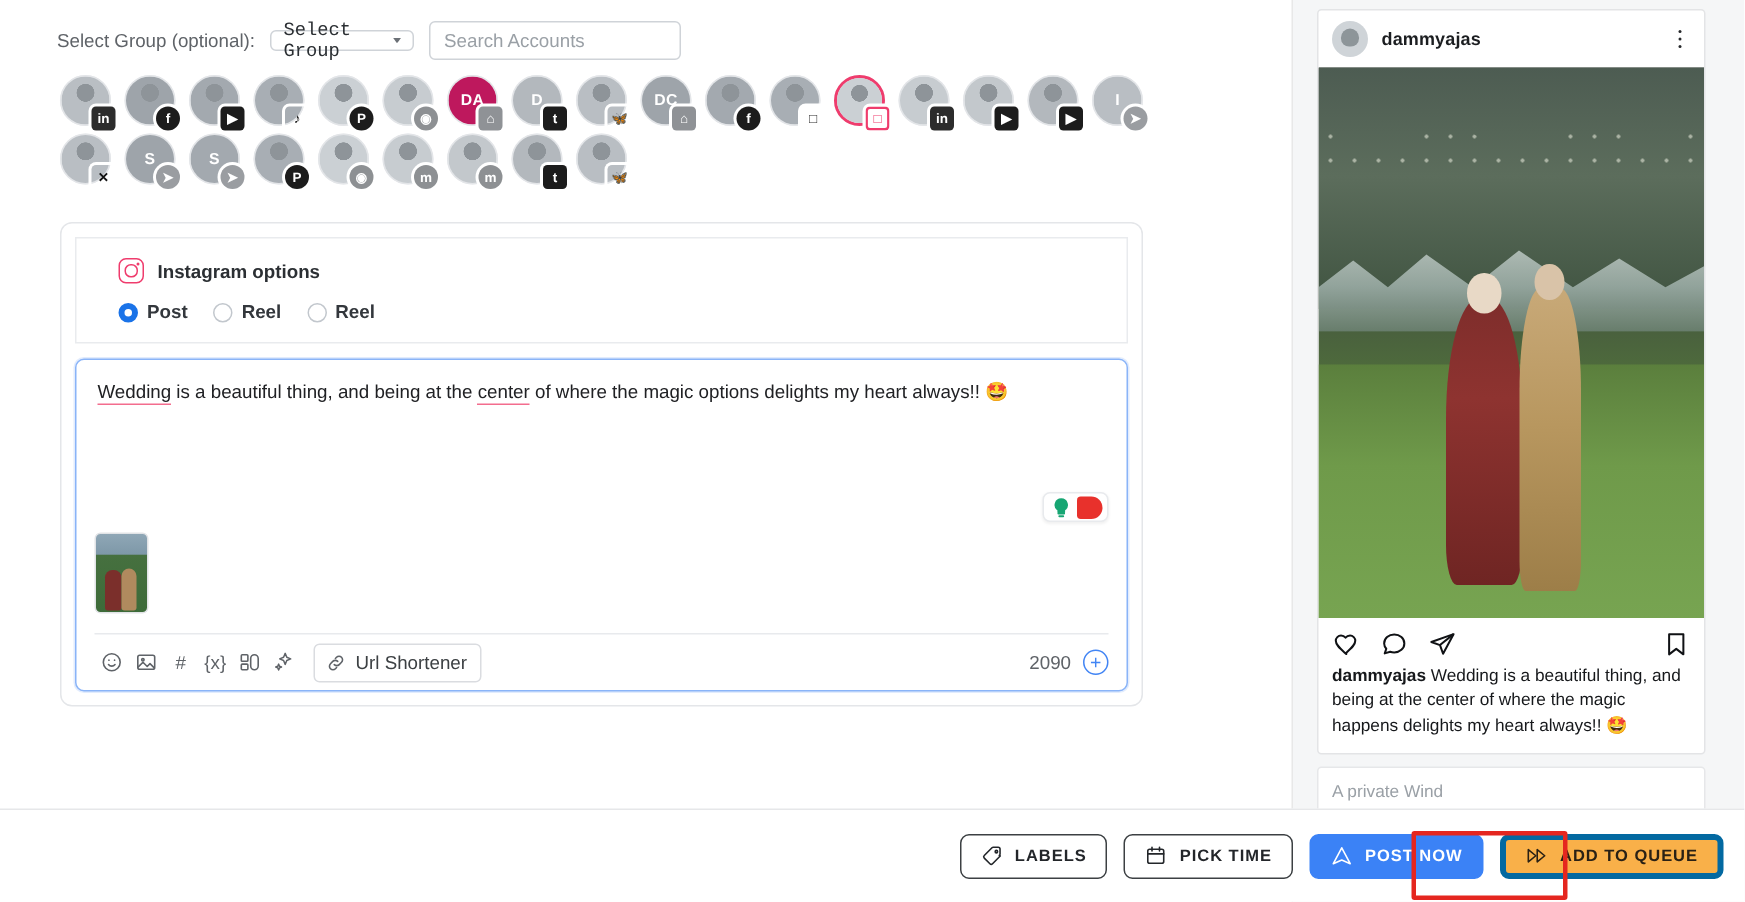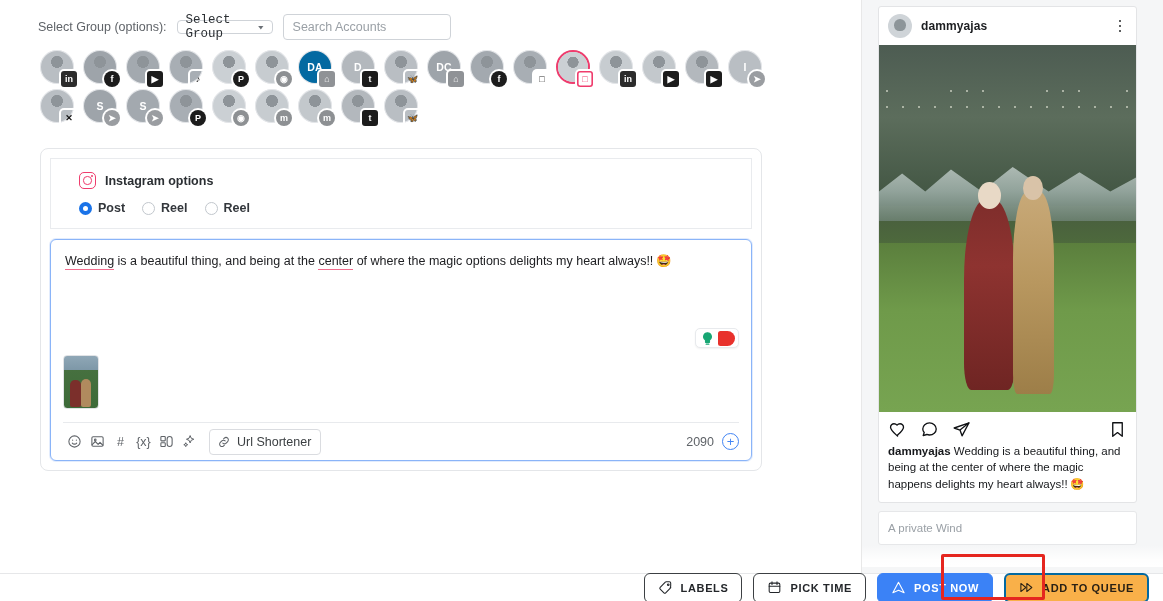--- a/index.html
+++ b/index.html
@@ -247,48 +247,48 @@
     color:#9aa0a6; font-size:11.5px; line-height:1.4;
   }
   .ghost-fade {
     position:absolute; left:862px; right:0; top:545px; height:22px;
     background: linear-gradient(180deg, rgba(245,246,247,0) 0%, rgba(255,255,255,.92) 70%, #fff 100%);
     pointer-events:none;
   }
 
   
   .footer {
-    position: absolute; left: 0; right: 0; bottom: 0; height: 28px;
+    position: absolute; left: 0; right: 0; bottom: 0; height: 62px;
     background: #ffffff; border-top: 1px solid #e6e7e9;
     display: flex; align-items: center; justify-content: flex-end;
     gap: 11px; padding: 0 14px;
   }
   .fbtn {
     height: 30px; padding: 0 13px; border-radius: 6px;
     display:flex; align-items:center; gap: 8px; cursor:pointer;
     font-size: 11px; letter-spacing: .65px; font-weight: 600;
   }
   .fbtn svg { width: 15px; height: 15px; }
   .fbtn.ghost { border:1px solid #3c4043; color:#23262a; background:#fff; }
   .fbtn.primary { background:#3b82f6; color:#fff; border:1px solid #3b82f6; }
-  .fbtn.warn { background:#f9b049; color:#2a2115; border:2px solid #0369a1; }
+  .fbtn.warn { background:#f9b049; color:#2a2115; border:4px solid #0369a1; }
   .highlight-box {
     position:absolute; left: 941px; top: 554px; width: 104px; height: 46px;
     border: 3px solid #e5261f; border-radius: 2px; pointer-events:none;
   }
 </style>
 </head>
 <body>
 
 <div id="app">
 
   <div class="left-pane">
 
     <div class="group-row">
-      <span class="group-label">Select Group (options):</span>
+      <span class="group-label">Select Group (optional):</span>
       <div class="select-group">
         <span>Select Group</span>
         <span class="chev">▾</span>
       </div>
       <input class="search-accounts" type="text" placeholder="Search Accounts" style="">
     </div>
 
     <div class="avatar-rows">
       <div class="avatar-row" id="row1">
           <div class="acct">
@@ -322,21 +322,21 @@
             <span class="badge rnd" style="background: rgb(28, 28, 28); color: rgb(255, 255, 255);">P</span>
           </div>
           <div class="acct">
             <div class="ring">
               <div class="ph" style="background: radial-gradient(circle at 50% 34%, rgb(142, 148, 153) 0px, rgb(142, 148, 153) 22%, transparent 23%), rgb(199, 204, 208);"></div>
             </div>
             <span class="badge rnd" style="background: rgb(141, 144, 147); color: rgb(255, 255, 255);">◉</span>
           </div>
           <div class="acct">
             <div class="ring">
-              <div class="ph" style="background: #0369a1;">DA</div>
+              <div class="ph" style="background: #be185d;">DA</div>
             </div>
             <span class="badge" style="background: rgb(143, 146, 150); color: rgb(255, 255, 255);">⌂</span>
           </div>
           <div class="acct">
             <div class="ring">
               <div class="ph" style="background: rgb(179, 184, 189);">D</div>
             </div>
             <span class="badge" style="background: rgb(28, 28, 28); color: rgb(255, 255, 255);">t</span>
           </div>
           <div class="acct">

